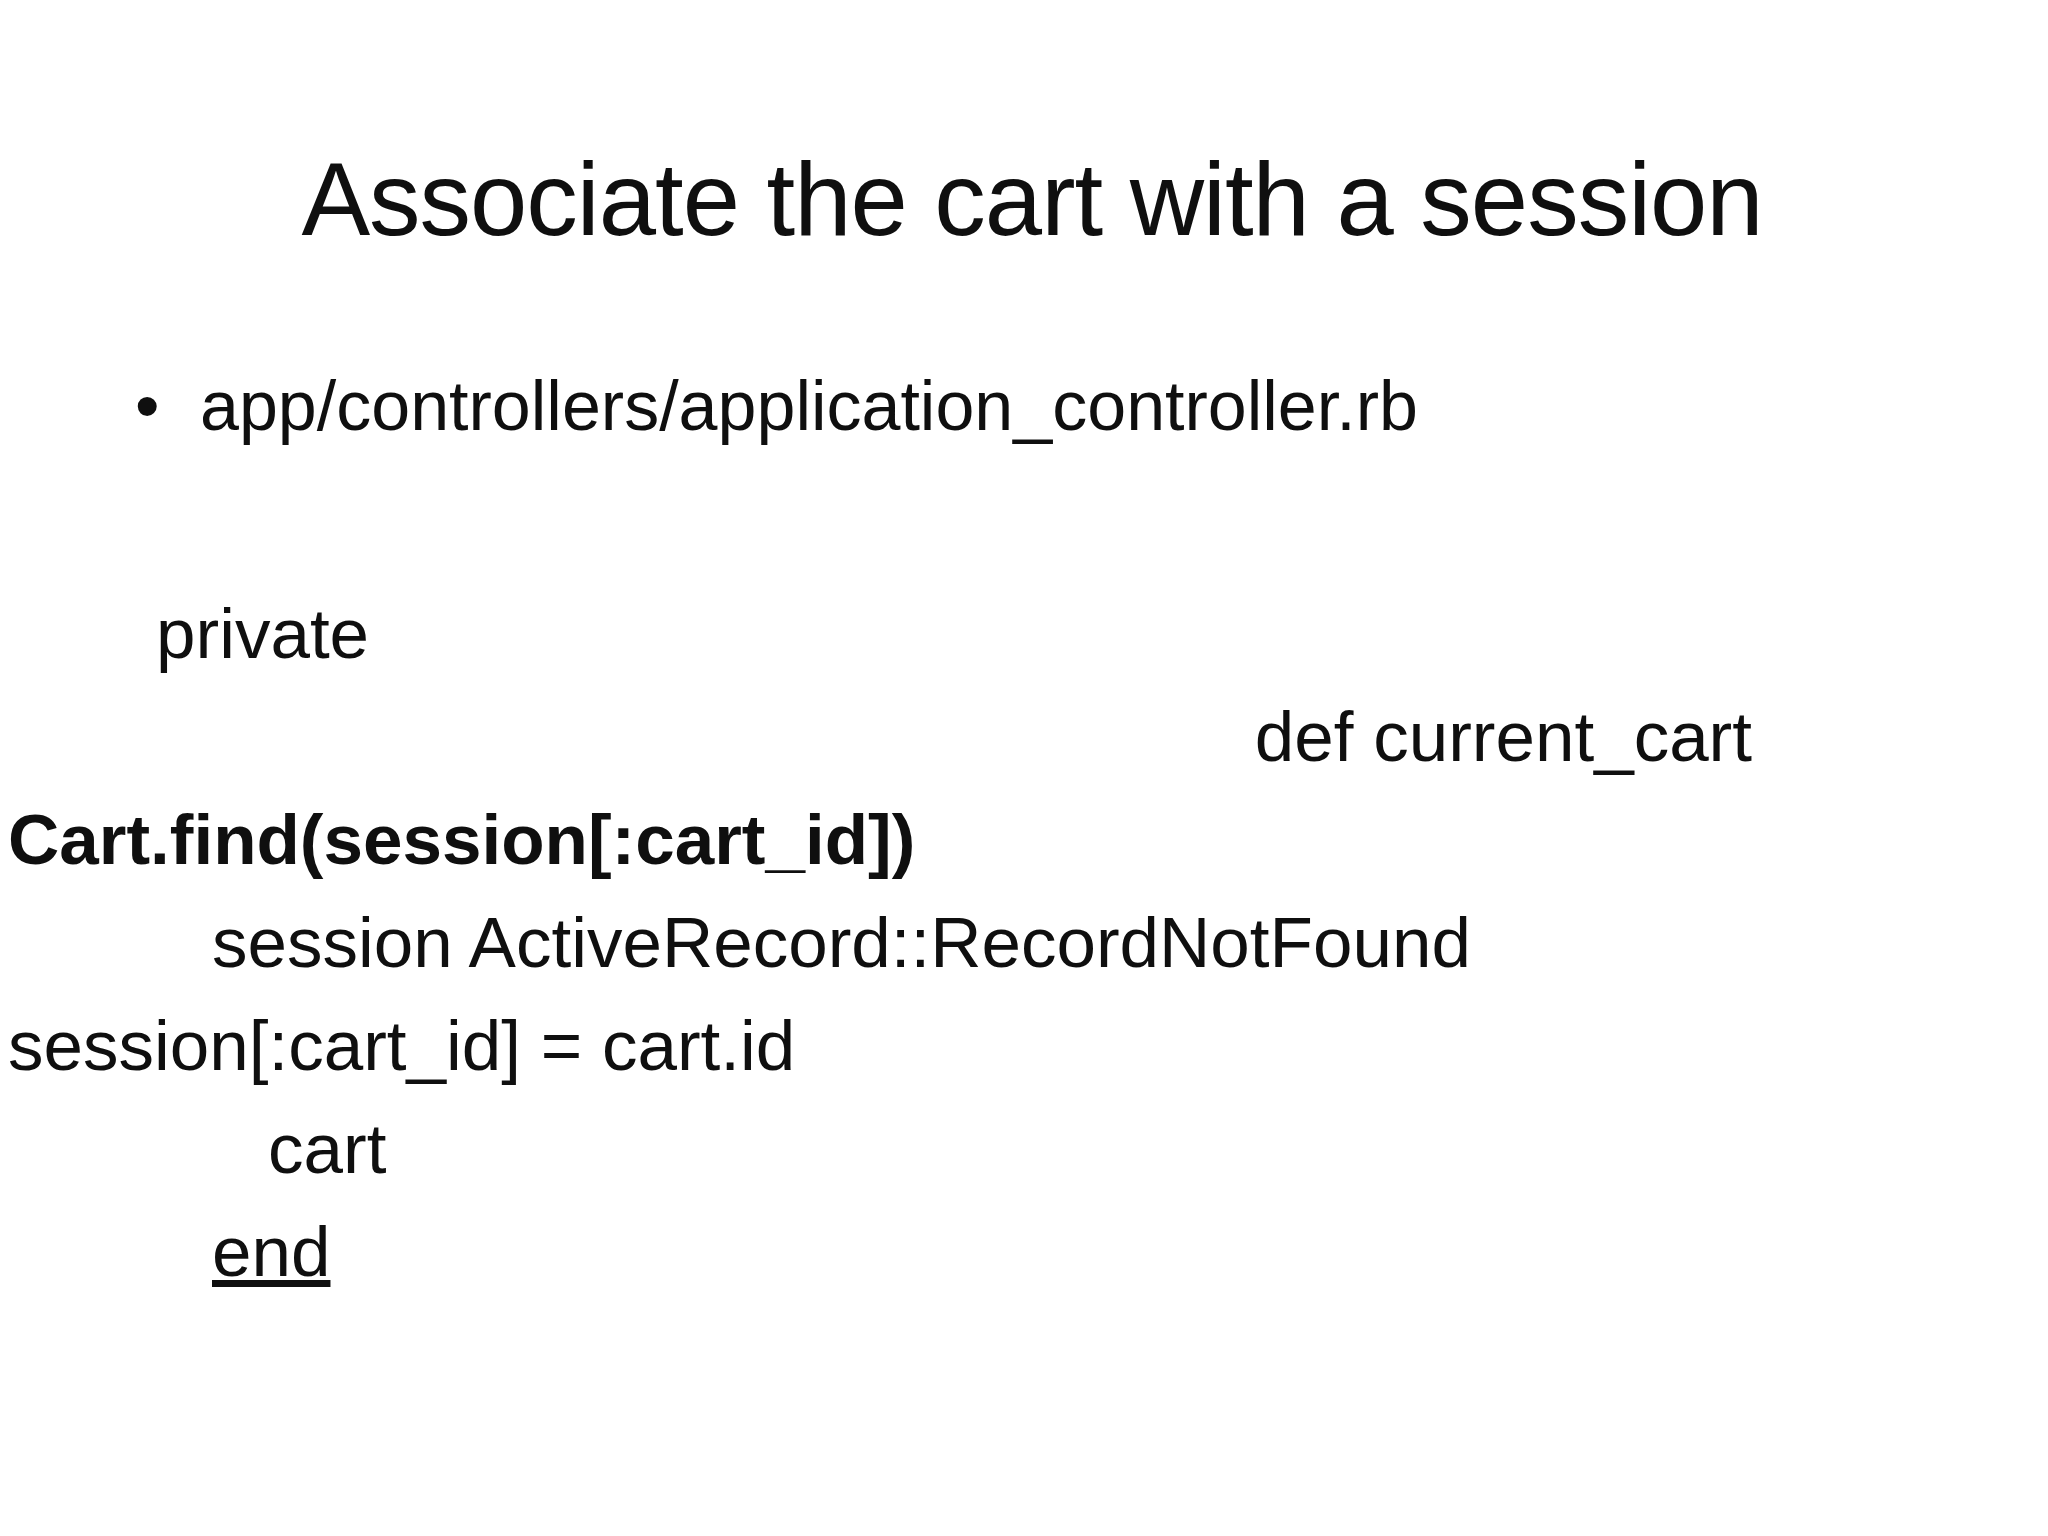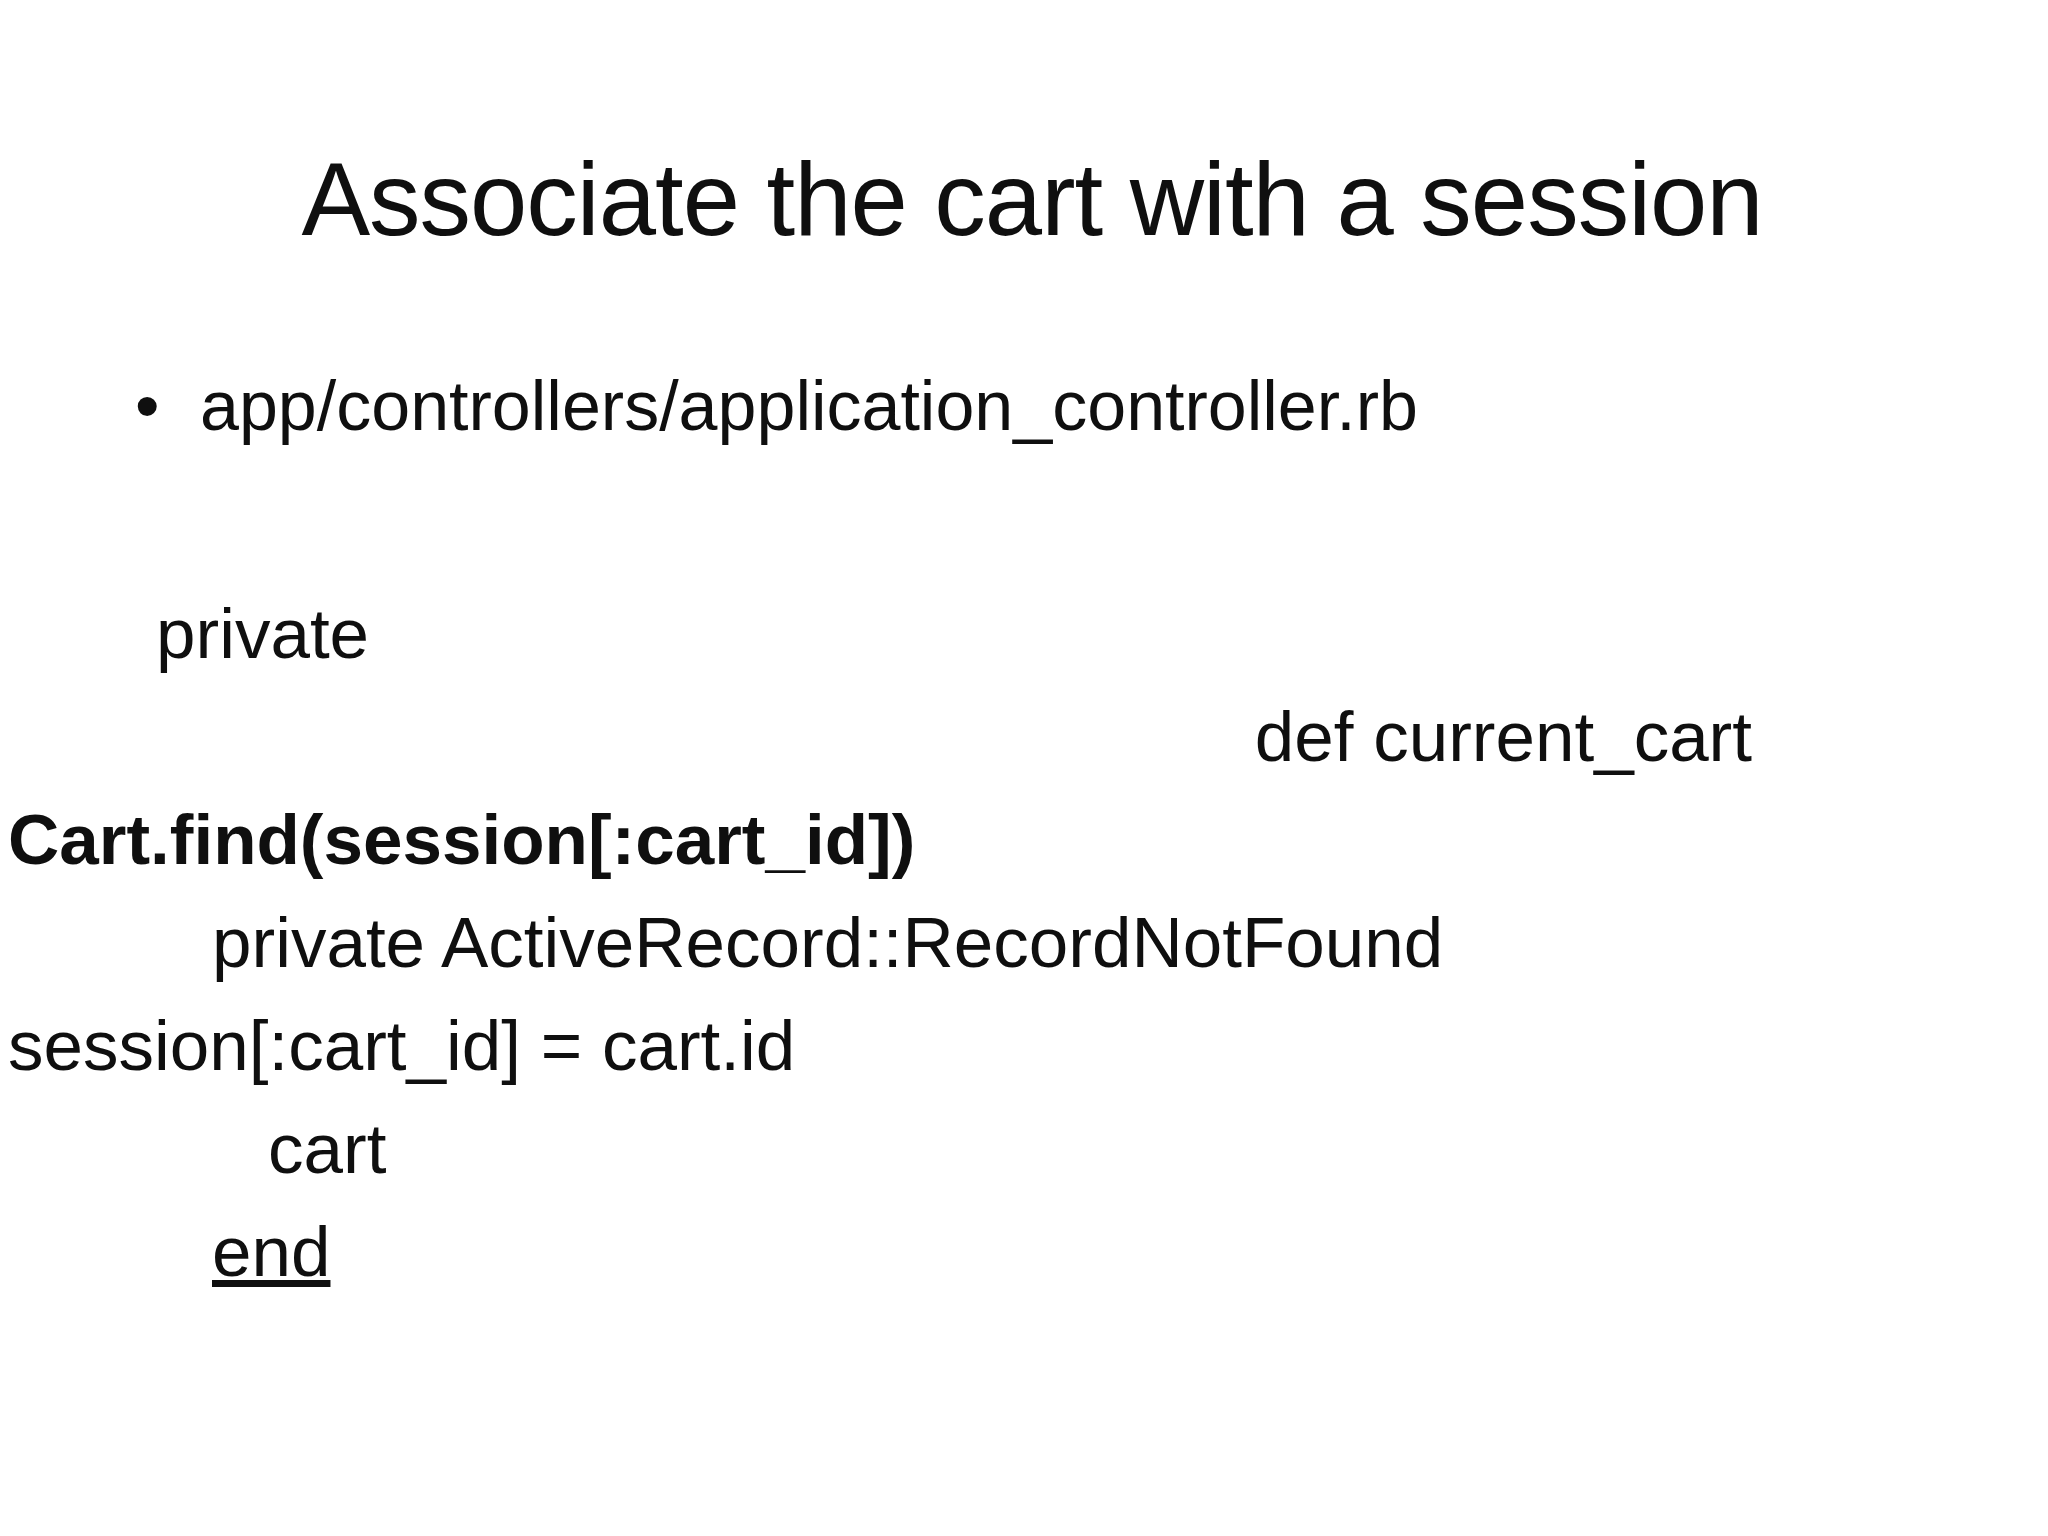--- a/index.html
+++ b/index.html
@@ -67,19 +67,19 @@
 
   <div class="bullet-line">
     <span class="bullet-marker">•</span>
     <span class="bullet-text">app/controllers/application_controller.rb</span>
   </div>
 
   <div class="code-block">
     <div class="code-line" style="padding-left: 148px;">private</div>
     <div class="code-line" style="padding-left: 204px; text-align: right;">def current_cart</div>
     <div class="code-line" style=" font-weight: bold;">Cart.find(session[:cart_id])</div>
-    <div class="code-line" style="padding-left: 204px;">private ActiveRecord::RecordNotFound</div>
+    <div class="code-line" style="padding-left: 204px;">session ActiveRecord::RecordNotFound</div>
     <div class="code-line" style="">session[:cart_id] = cart.id</div>
     <div class="code-line" style="padding-left: 260px;">cart</div>
     <div class="code-line" style="padding-left: 204px; text-decoration: underline;">end</div>
   </div>
 
 </div>
 
 </body></html>

